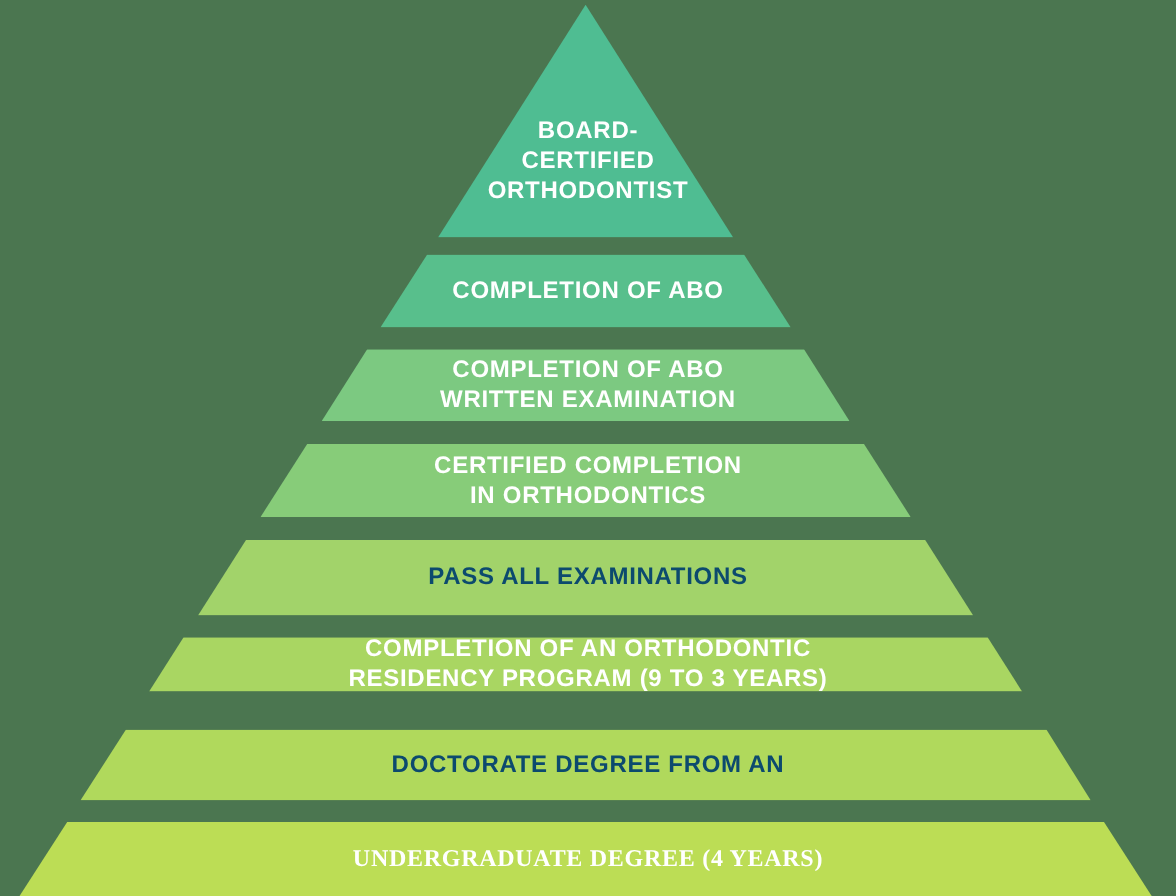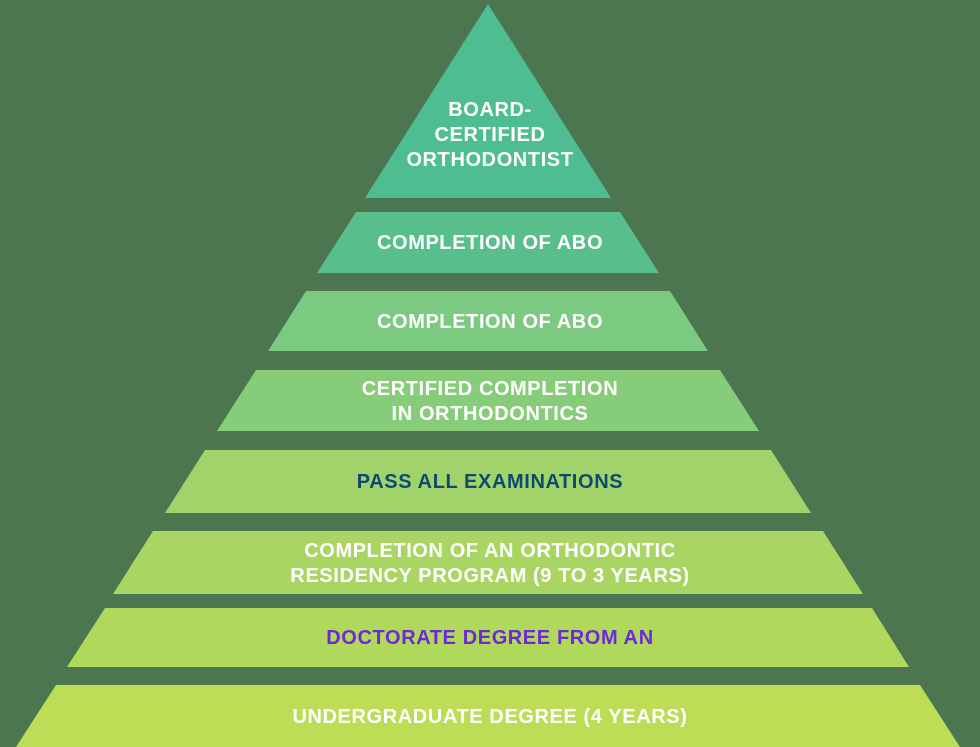--- a/index.html
+++ b/index.html
@@ -22,58 +22,59 @@
     box-sizing:border-box;
   }
   .line{display:block;white-space:nowrap;}
   
   .t1{top:4px;height:194px;clip-path:polygon(488px 0px,611px 194px,365px 194px);
       justify-content:flex-end;padding-bottom:26px;}
   .t2{top:212px;height:61px;clip-path:polygon(356px 0px,620px 0px,659px 61px,317px 61px);}
   .t3{top:291px;height:60px;clip-path:polygon(306px 0px,670px 0px,708px 60px,268px 60px);}
   .t4{top:370px;height:61px;clip-path:polygon(256px 0px,720px 0px,759px 61px,217px 61px);}
   .t5{top:450px;height:63px;clip-path:polygon(205px 0px,771px 0px,811px 63px,165px 63px);}
-  .t6{top:531px;height:63px;clip-path:polygon(153px 0px,823px 0px,863px 63px,113px 63px);}
+  .t6{top:531px;height:45px;clip-path:polygon(153px 0px,823px 0px,863px 63px,113px 63px);}
   .t7{top:608px;height:59px;clip-path:polygon(105px 0px,872px 0px,909px 59px,67px 59px);}
-  .t8{top:685px;height:62px;clip-path:polygon(56px 0px,920px 0px,960px 62px,16px 62px);}
+  .t8{top:685px;height:62px;clip-path:polygon(56px 0px,920px 0px,960px 62px,16px 62px);font-family:Liberation Serif, serif;}
 </style>
 </head>
 <body>
 
 <div class="stage" style="background: rgb(75, 118, 80);">
 
   <div class="tier t1" style="background: rgb(79, 189, 146); color: rgb(255, 255, 255);">
     <span class="line">BOARD-</span>
     <span class="line">CERTIFIED</span>
     <span class="line">ORTHODONTIST</span>
   </div>
 
   <div class="tier t2" style="background: rgb(88, 191, 140); color: rgb(255, 255, 255);">
     <span class="line">COMPLETION OF ABO</span>
   </div>
 
   <div class="tier t3" style="background: rgb(124, 201, 129); color: rgb(255, 255, 255);">
     <span class="line">COMPLETION OF ABO</span>
+    <span class="line">WRITTEN EXAMINATION</span>
   </div>
 
   <div class="tier t4" style="background: rgb(135, 204, 121); color: rgb(255, 255, 255);">
     <span class="line">CERTIFIED COMPLETION</span>
     <span class="line">IN ORTHODONTICS</span>
   </div>
 
   <div class="tier t5" style="background: rgb(162, 211, 106); color: #0c4a6e;">
     <span class="line">PASS ALL EXAMINATIONS</span>
   </div>
 
   <div class="tier t6" style="background: rgb(169, 214, 98); color: rgb(255, 255, 255);">
     <span class="line">COMPLETION OF AN ORTHODONTIC</span>
     <span class="line">RESIDENCY PROGRAM (9 TO 3 YEARS)</span>
   </div>
 
-  <div class="tier t7" style="background: rgb(176, 217, 92); color: #6d28d9;">
+  <div class="tier t7" style="background: rgb(176, 217, 92); color: #0c4a6e;">
     <span class="line">DOCTORATE DEGREE FROM AN</span>
   </div>
 
   <div class="tier t8" style="background: rgb(188, 221, 85); color: rgb(255, 255, 255);">
     <span class="line">UNDERGRADUATE DEGREE (4 YEARS)</span>
   </div>
 
 </div>
 
 </body></html>

